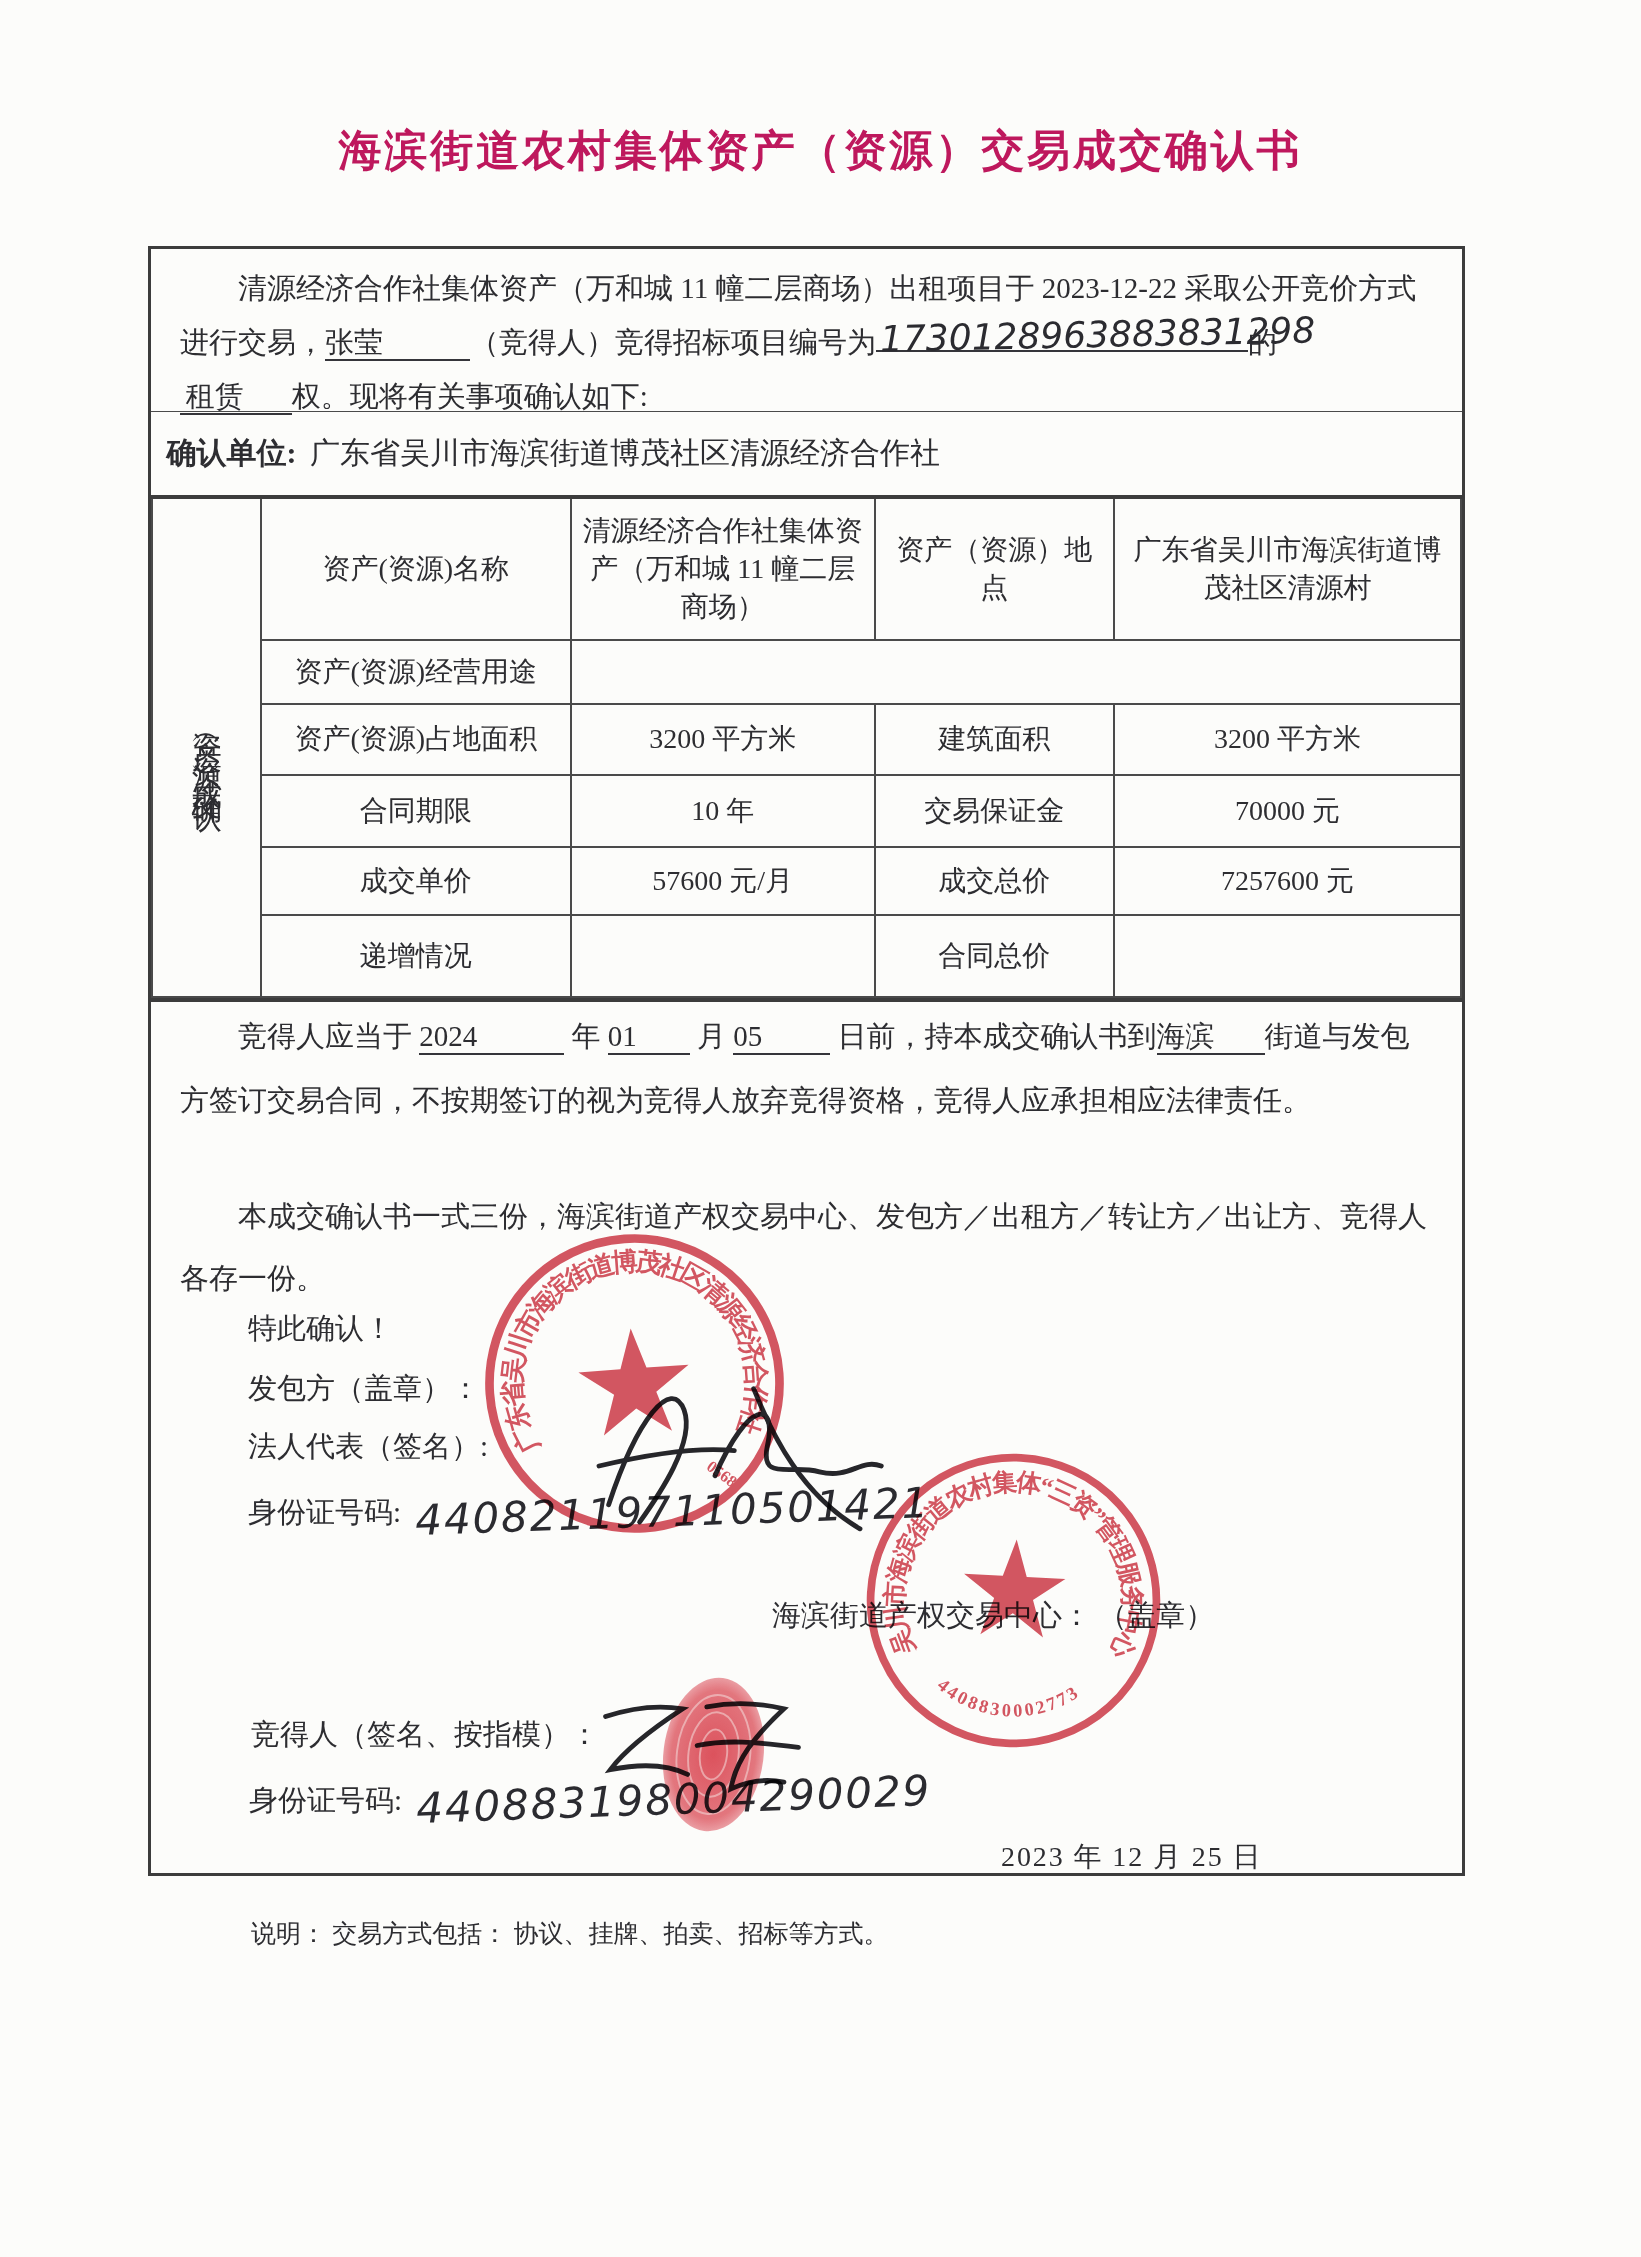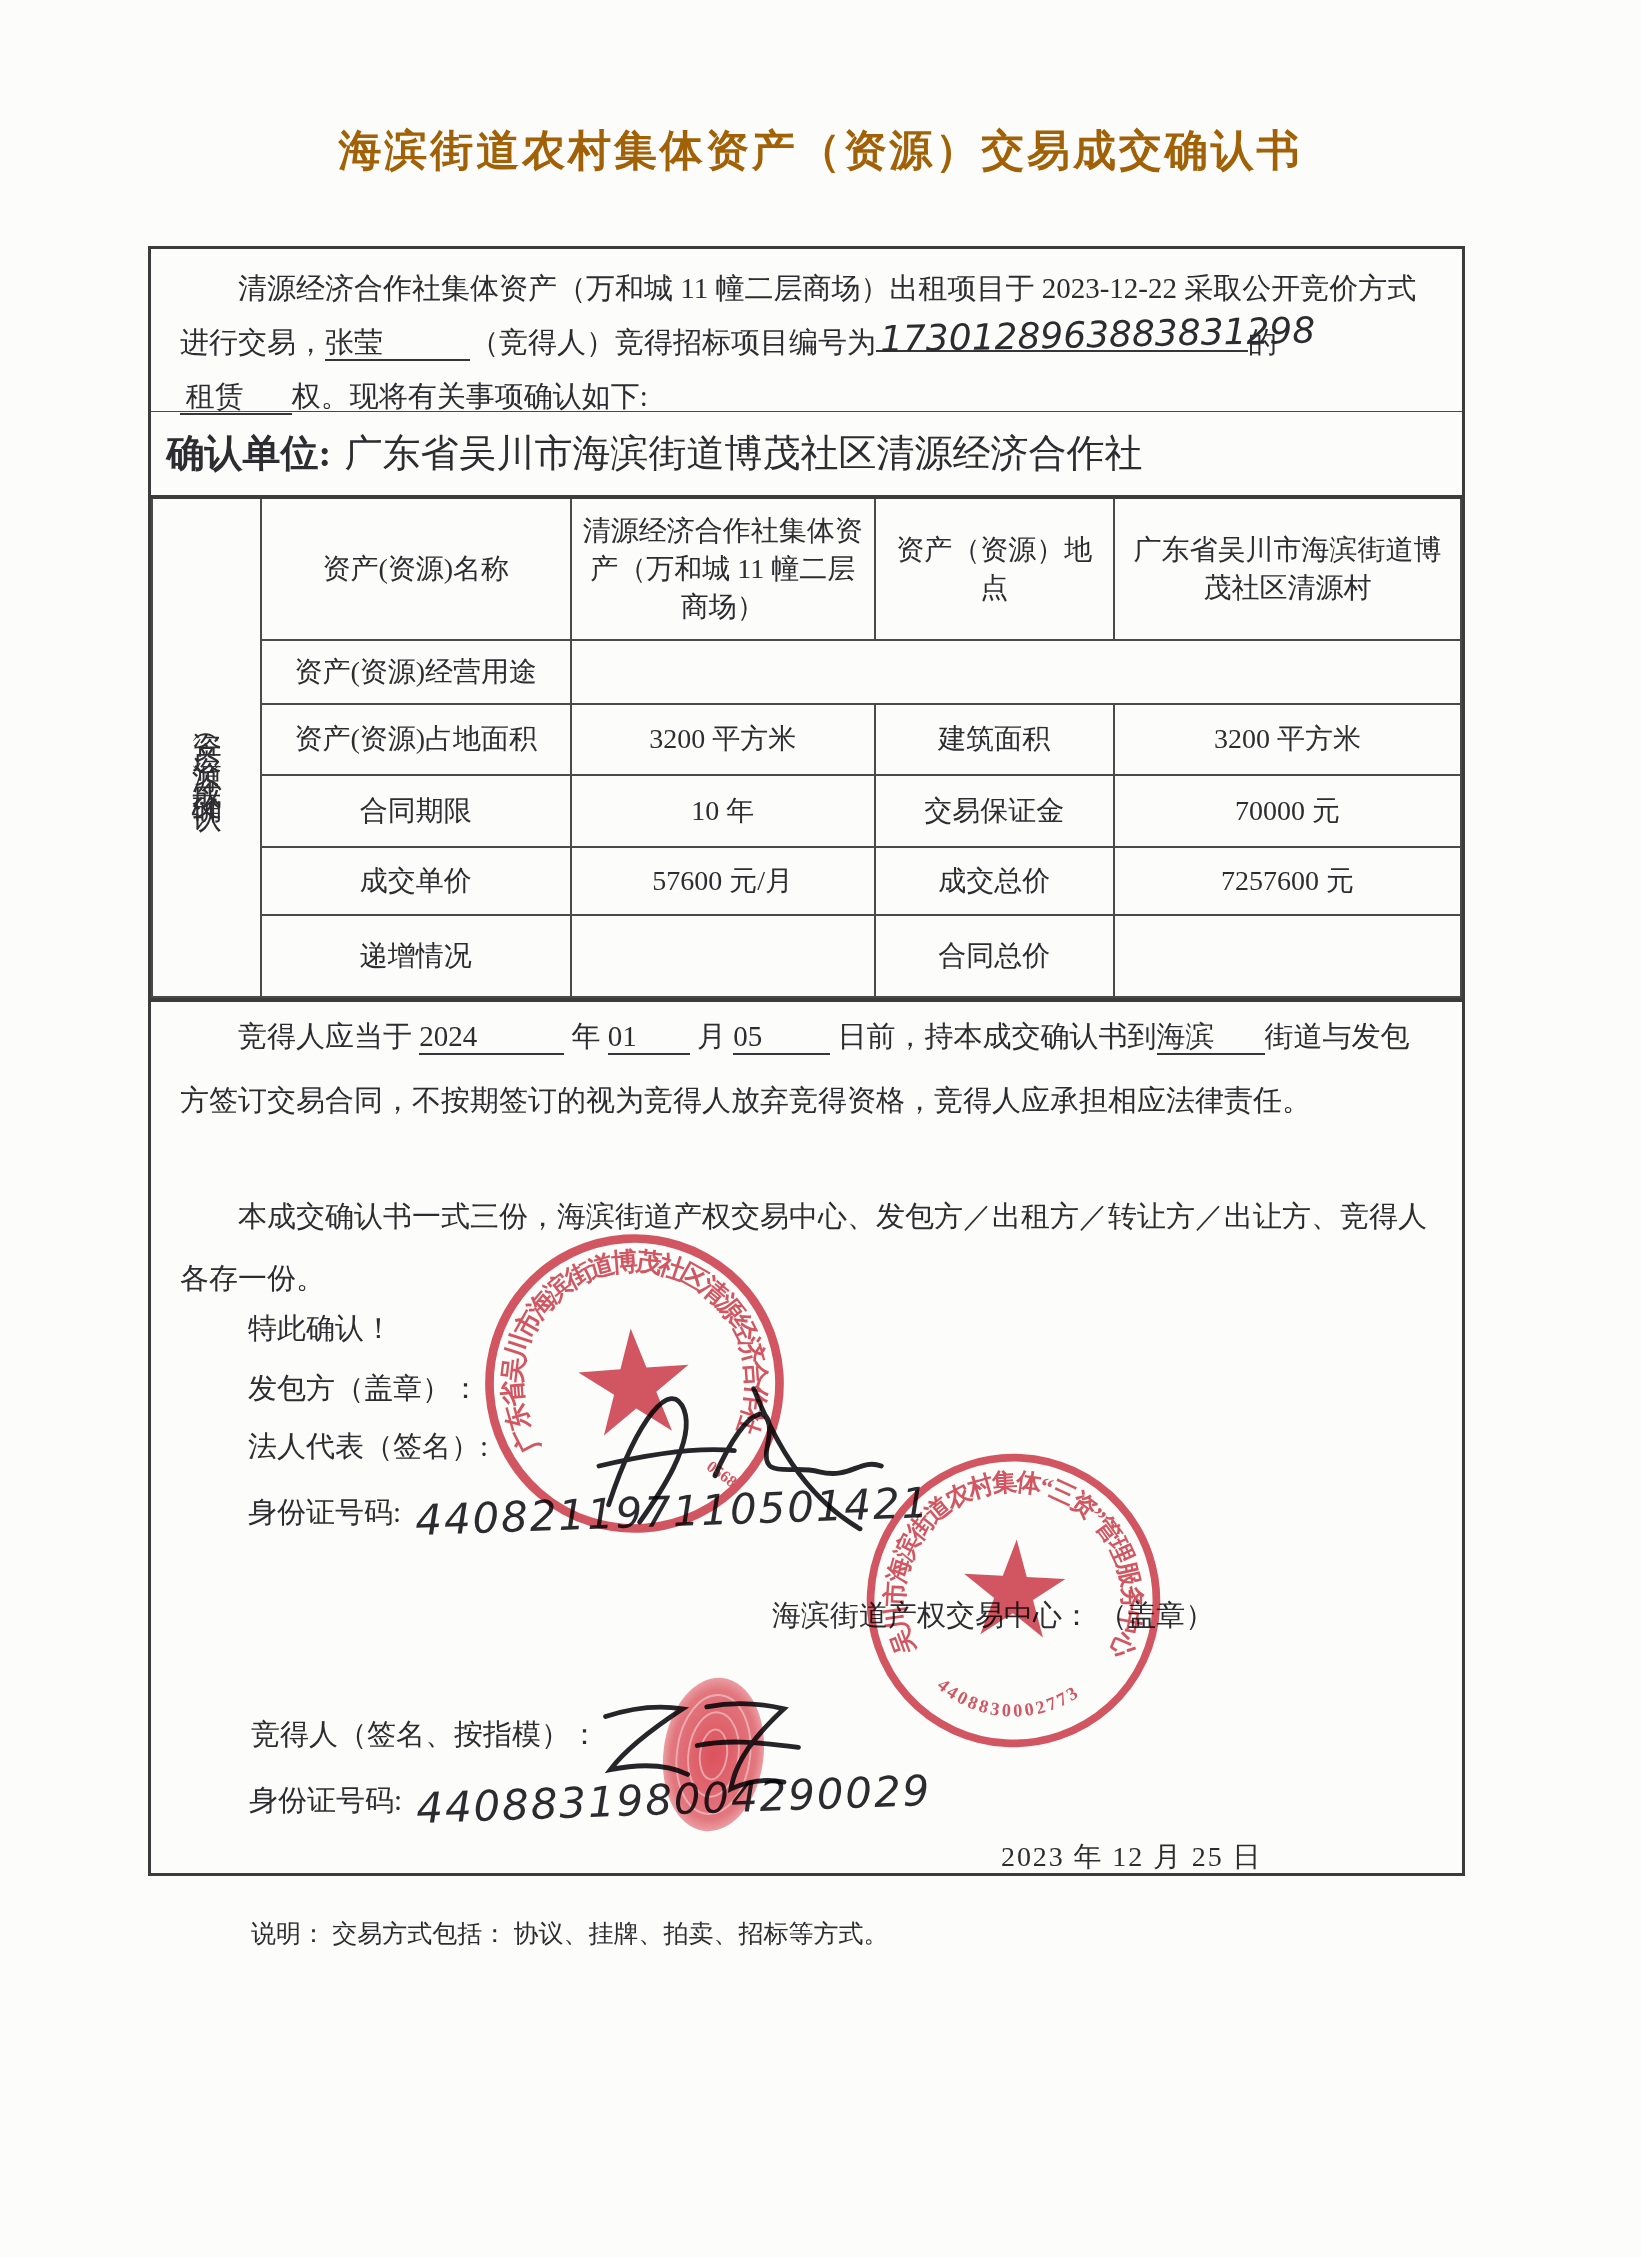--- a/index.html
+++ b/index.html
@@ -1,35 +1,35 @@
 <!DOCTYPE html>
 <html><head>
 <meta charset="utf-8">
 <style>
   html,body{margin:0;padding:0;background:#e8e8e6;}
   .page{position:relative;width:1641px;height:2257px;margin:0 auto;background:#fcfcfa;
         font-family:"Liberation Serif","DejaVu Serif",serif;color:#2d2d31;overflow:hidden;}
   .title{position:absolute;top:93px;left:0;width:100%;text-align:center;
          font-family:"Liberation Sans","DejaVu Sans",sans-serif;font-weight:bold;
-         font-size:43px;letter-spacing:2.9px;color:#a16207;}
+         font-size:43px;letter-spacing:2.9px;color:#be185d;}
   .outer-box{position:absolute;left:148px;top:246px;width:1317px;height:1630px;
              border:3.9px solid #3c3c3c;box-sizing:border-box;z-index:1;}
   .intro{position:absolute;top:0;left:0;right:0;height:162px;padding:11.6px 29px 0 29px;
          font-size:29px;line-height:54px;text-indent:2em;box-sizing:border-box;}
   .blank{display:inline-block;border-bottom:2.9px solid #35353a;
          text-indent:0;line-height:33px;vertical-align:baseline;position:relative;}
   .w-name{min-width:145px;} .w-proj{min-width:372px;} .w-right{min-width:106px;text-align:left;padding-left:5.8px;}
   .w-year{min-width:145px;} .w-mon{min-width:82px;} .w-day{min-width:97px;} .w-street{min-width:108px;}
   .hand{font-family:"DejaVu Sans",sans-serif;font-style:italic;color:#2b2b30;}
   .hand-project{position:absolute;left:3.9px;bottom:-1.9px;font-size:36px;white-space:nowrap;
                 letter-spacing:0px;transform:rotate(-1.2deg);}
   .hand-inline{display:inline-block;font-size:42px;letter-spacing:1.9px;margin-left:13.5px;
                transform:rotate(-2deg) translateY(3.9px);white-space:nowrap;}
   .confirm-row{position:absolute;top:162px;left:0;right:0;height:84px;border-top:1.9px solid #4a4a4a;
-               box-sizing:border-box;display:flex;align-items:center;padding-left:15.4px;font-size:38px;}
+               box-sizing:border-box;display:flex;align-items:center;padding-left:15.4px;font-size:30px;}
   .confirm-row .lab{font-weight:bold;margin-right:13.5px;}
   .deal-table{position:absolute;top:246px;left:0;width:100%;height:503px;border-collapse:collapse;
               table-layout:fixed;font-size:28px;border-top:4.8px solid #3c3c3c;}
   .deal-table td{border:2.9px solid #4a4a4a;text-align:center;vertical-align:middle;
                  padding:1.9px 7.7px;box-sizing:border-box;}
   .deal-table .side{writing-mode:vertical-lr;text-orientation:upright;letter-spacing:7.7px;
                     font-size:30px;padding:9.7px 0;}
   .tr1{height:143px;} .tr2{height:64px;} .tr3{height:70px;} .tr4{height:72px;} .tr5{height:68px;} .tr6{height:82px;}
   .section2{position:absolute;top:749px;left:0;right:0;bottom:0;border-top:4.8px solid #3c3c3c;
             box-sizing:border-box;font-size:29px;padding-left:28px;}

